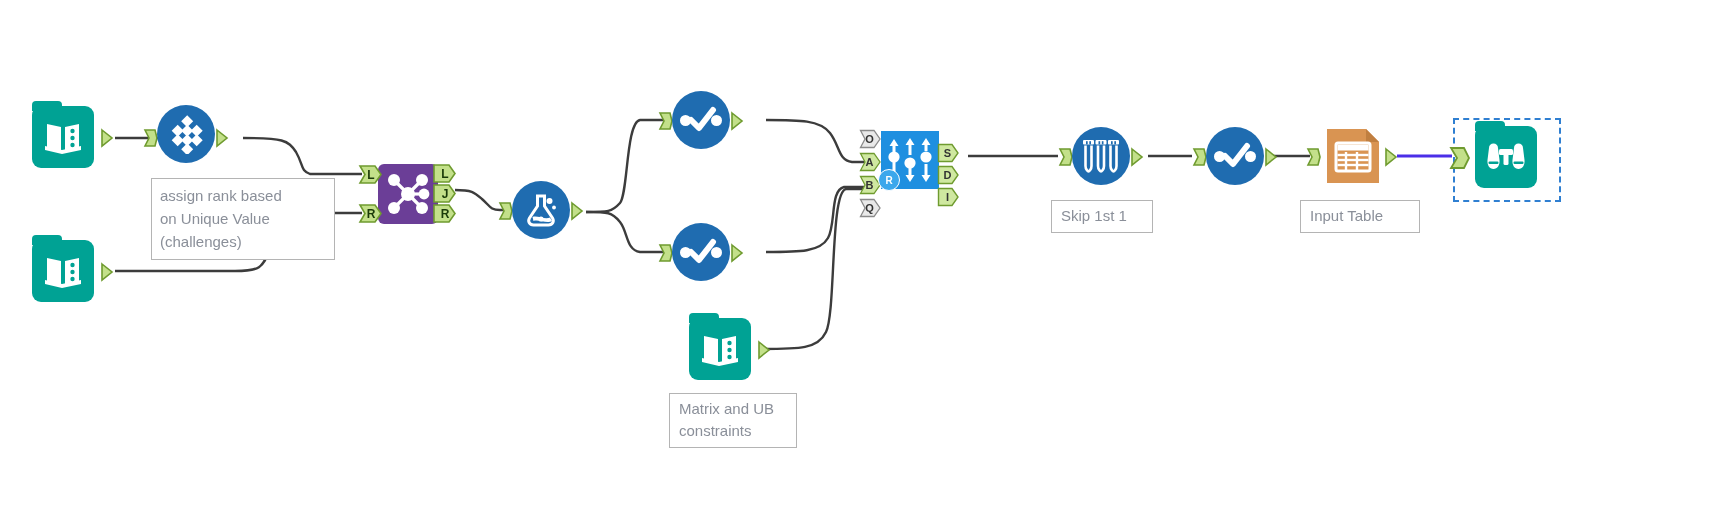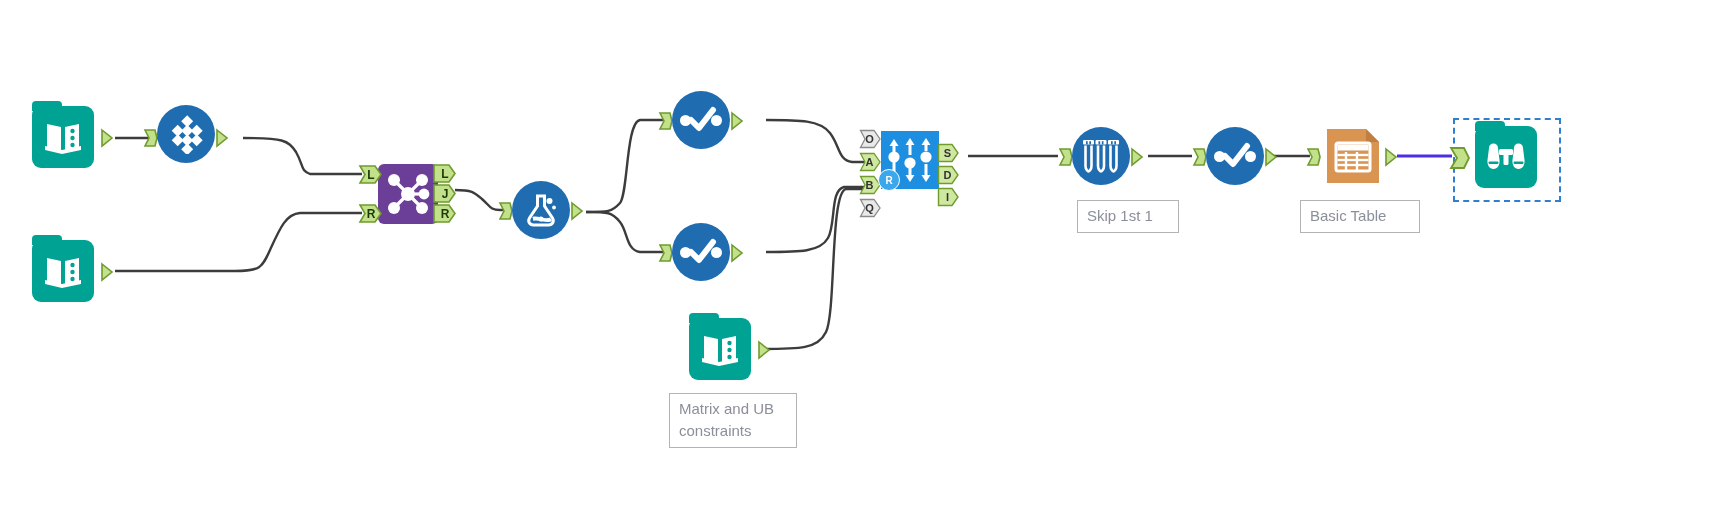--- a/index.html
+++ b/index.html
@@ -168,20 +168,23 @@
         </g>
       </svg>
     </div>
     <div class="anchor" style="left:58px;top:23px;">
       <svg width="16" height="20" viewBox="0 0 16 20">
           <path d="M2 2 L12 10 L2 18 Z" fill="#c3e08a" stroke="#6f9b2f" stroke-width="1.6"></path>
         </svg>
     </div>
   </div>
 
+  <div class="annot" style="left:151px;top:178px;width:166px;">assign rank based
+on Unique Value
+(challenges)</div>
 
   <div class="node" style="left:32px;top:240px;">
     <div class="teal-tile">
       <div class="glyph">
         <svg width="40" height="38" viewBox="0 0 40 38" aria-hidden="true">
           <path d="M4 6 L18 9 L18 33 L4 30 Z" fill="#ffffff"></path>
           <path d="M22 9 L36 6 L36 30 L22 33 Z" fill="#ffffff"></path>
           <path d="M2 28 L19 32 L38 28 L38 32 L19 36 L2 32 Z" fill="#ffffff"></path>
           <circle cx="29.5" cy="13" r="2.2" fill="#00a294"></circle>
           <circle cx="29.5" cy="20" r="2.2" fill="#00a294"></circle>
@@ -457,21 +460,21 @@
         </g>
       </svg>
     </div>
     <div class="anchor" style="left:58px;top:20px;">
       <svg width="16" height="20" viewBox="0 0 16 20">
           <path d="M2 2 L12 10 L2 18 Z" fill="#c3e08a" stroke="#6f9b2f" stroke-width="1.6"></path>
         </svg>
     </div>
   </div>
 
-  <div class="label-box" style="left:1051px;top:200px;width:82px;margin-left:26px;">Skip 1st 1</div>
+  <div class="label-box" style="left:1051px;top:200px;width:82px;">Skip 1st 1</div>
 
   <div class="node" style="left:1206px;top:127px;">
     <div class="anchor" style="left:-14px;top:20px;">
       <svg width="16" height="20" viewBox="0 0 16 20">
           <path d="M2 2 L12 2 L14 10 L12 18 L2 18 L6 10 Z" fill="#c3e08a" stroke="#6f9b2f" stroke-width="1.6"></path>
         </svg>
     </div>
     <div class="circle-tool">
       <svg width="44" height="30" viewBox="0 0 44 30" aria-hidden="true">
         <circle cx="6.5" cy="15.5" r="5.5" fill="#ffffff"></circle>
@@ -509,21 +512,21 @@
         </g>
       </svg>
     </div>
     <div class="anchor" style="left:60px;top:20px;">
       <svg width="16" height="20" viewBox="0 0 16 20">
           <path d="M2 2 L12 10 L2 18 Z" fill="#c3e08a" stroke="#6f9b2f" stroke-width="1.6"></path>
         </svg>
     </div>
   </div>
 
-  <div class="label-box" style="left:1300px;top:200px;width:100px;">Basic Table</div>
+  <div class="label-box" style="left:1300px;top:200px;width:100px;">Input Table</div>
 
   <div class="selection" style="left:1453px;top:118px;width:104px;height:80px;"></div>
 
   <div class="node" style="left:1475px;top:126px;">
     <div class="anchor" style="left:-26px;top:20px;">
       <svg width="22" height="24" viewBox="0 0 22 24">
           <path d="M2 2 L15 2 L20 12 L15 22 L2 22 L8 12 Z" fill="#c3e08a" stroke="#6f9b2f" stroke-width="1.8"></path>
         </svg>
     </div>
     <div class="teal-tile">

